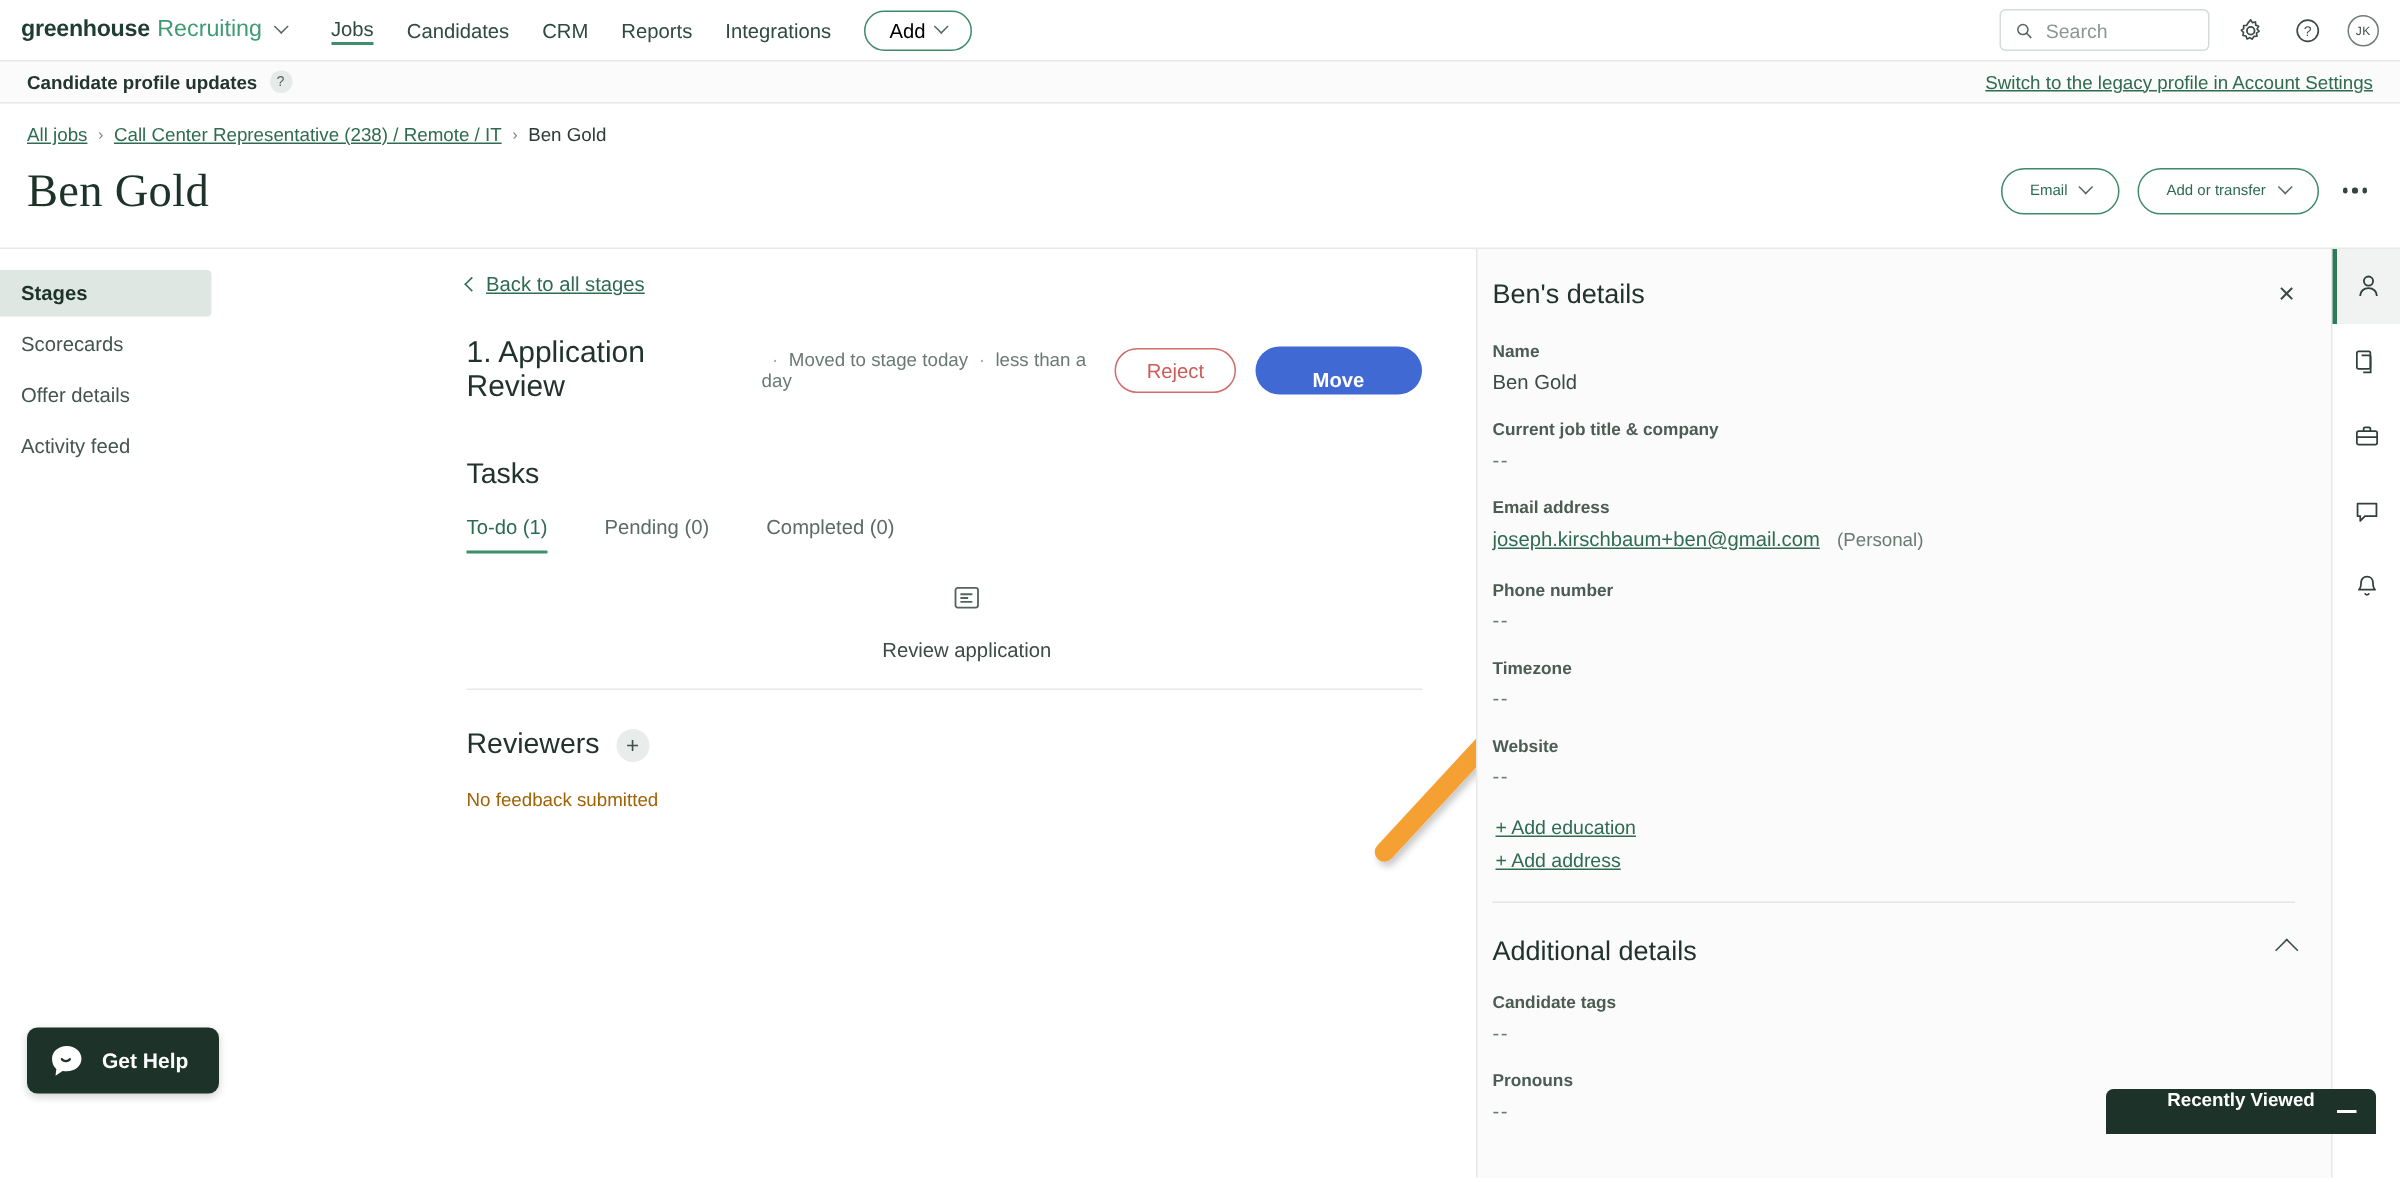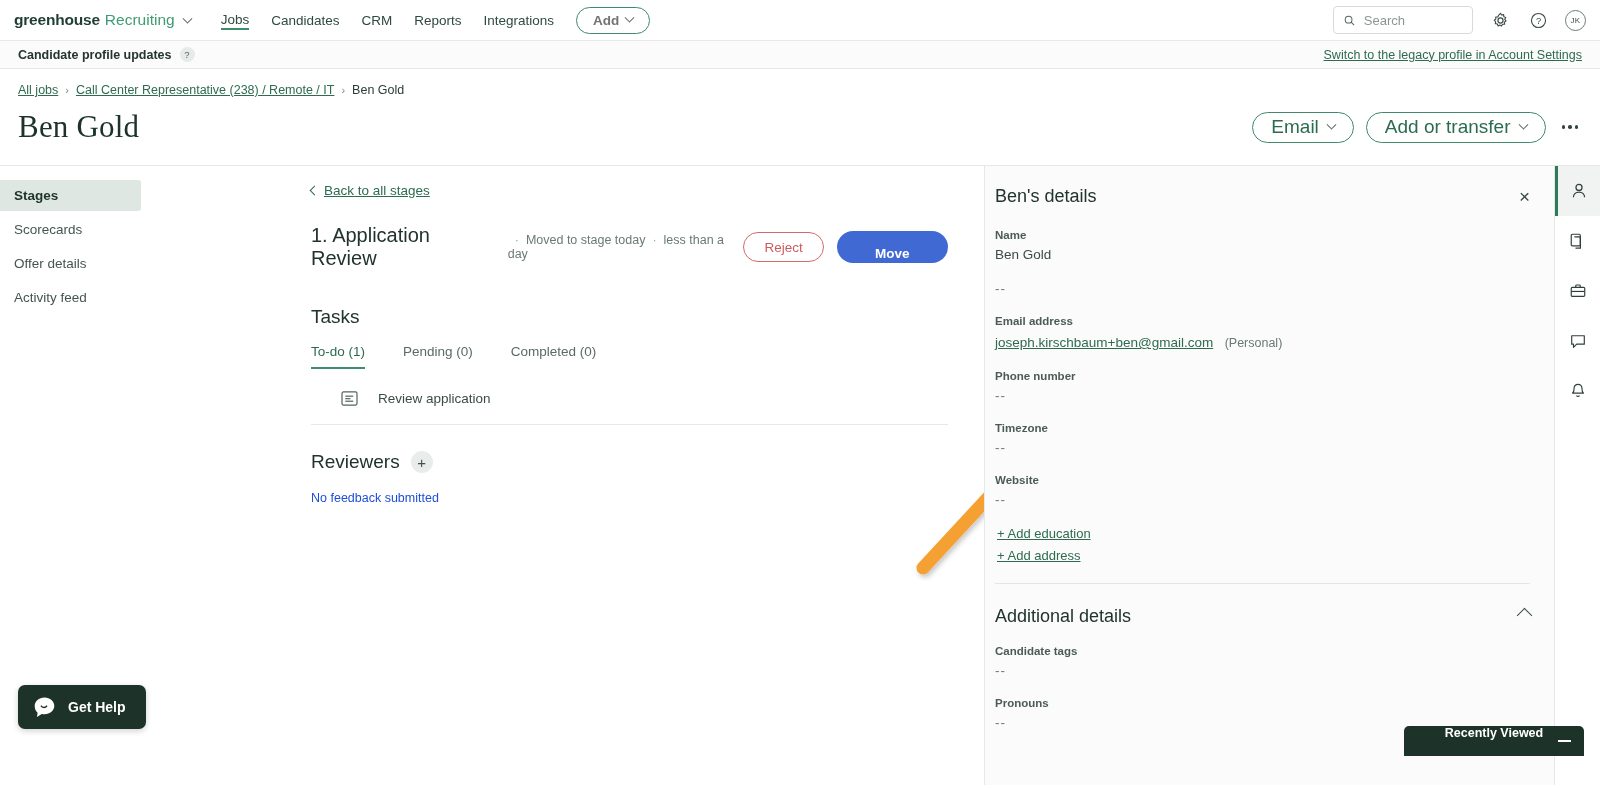--- a/index.html
+++ b/index.html
@@ -23,22 +23,22 @@
   .brand-green { font-size: 15.5px; font-weight: 700; color: #1f3d32; letter-spacing: -0.2px; }
   .brand-sub { font-size: 15.5px; color: #3f9b72; font-weight: 400; }
   .caret { display: inline-block; width: 9px; height: 9px; border-right: 1.6px solid #5b6b64;
            border-bottom: 1.6px solid #5b6b64; transform: rotate(45deg) translate(-2px,-2px); }
   .caret.sm { width: 7px; height: 7px; border-width: 1.4px; }
   .navlinks { display: flex; align-items: center; gap: 22px; }
   .navlink { font-size: 13.5px; color: #2f4a40; cursor: pointer; padding: 2px 0; white-space: nowrap; }
   .navlink.active { border-bottom: 2px solid #3c8f6a; padding-bottom: 1px; }
   .add-btn {
     margin-left: 22px; display: flex; align-items: center; gap: 7px;
-    border: 1px solid #3f8a68; color: #737373; background: #fff;
-    border-radius: 18px; padding: 5px 16px; font-size: 13.5px; cursor: pointer; font-weight: bold;
+    border: 1px solid #3f8a68; color: #000000; background: #fff;
+    border-radius: 18px; padding: 5px 16px; font-size: 13.5px; cursor: pointer;
   }
   .topnav-right { margin-left: auto; display: flex; align-items: center; gap: 16px; }
   .search-box {
     display: flex; align-items: center; gap: 9px;
     border: 1px solid #d5dbd8; border-radius: 4px;
     height: 28px; width: 140px; padding: 0 10px; background: #fff;
   }
   .search-box input {
     border: 0; outline: 0; font-size: 13px; color: #4a5a53; width: 100%;
     font-family: "Liberation Sans", sans-serif; background: transparent;
@@ -75,21 +75,21 @@
 
   .titlerow { display: flex; align-items: center; padding: 12px 18px 20px; }
   .page-title {
     font-family: "Liberation Serif", serif;
     font-size: 31px; color: #1d3329; font-weight: 400; letter-spacing: 0.2px;
   }
   .title-actions { margin-left: auto; display: flex; align-items: center; gap: 12px; }
   .pill-btn {
     display: flex; align-items: center; gap: 9px;
     border: 1px solid #3f8a68; color: #2b6b4f; background: #fff;
-    border-radius: 20px; height: 31px; padding: 0 18px; font-size: 19px; cursor: pointer;
+    border-radius: 20px; height: 31px; padding: 0 18px; font-size: 10px; cursor: pointer;
   }
   .kebab { display: flex; gap: 3px; padding: 6px 4px; cursor: pointer; }
   .kebab i { width: 3.5px; height: 3.5px; border-radius: 50%; background: #35453e; display: block; }
 
   
   .body { display: flex; border-top: 1px solid #e6e9e8; height: 620px; }
 
   .leftnav { width: 141px; padding-top: 14px; background: #fff; flex: 0 0 141px; }
   .leftnav-item {
     font-size: 13.5px; color: #45554e; padding: 8px 14px; cursor: pointer; margin: 0 0 3px 0;
@@ -116,31 +116,31 @@
     border: 0; background: #4169d4; color: #fff; border-radius: 20px;
     height: 32px; padding: 15px 20px; font-size: 13.5px; font-weight: 700; cursor: pointer;
   }
 
   .section-title { font-size: 19px; color: #22332c; margin: 36px 0 0 170px; font-weight: 400; }
   .tabs { display: flex; gap: 38px; margin: 16px 0 0 170px; }
   .tab { font-size: 13.5px; color: #5b6b64; padding-bottom: 8px; cursor: pointer; }
   .tab.active { color: #2c6b50; border-bottom: 2px solid #3c8f6a; }
   .task-row {
     display: flex; align-items: center; gap: 20px; margin: 14px 0 0 170px;
-    padding: 8px 0 18px 30px; border-bottom: 1px solid #e6e9e8; margin-right: 36px;
+    padding: 8px 0 18px 30px; border-bottom: 1px solid #e6e9e8; margin-right: 36px; flex-direction: column;
   }
   .task-label { font-size: 13.5px; color: #3c4c45; }
 
   .reviewers-row { display: flex; align-items: center; gap: 11px; margin: 26px 0 0 170px; }
   .plus-circle {
     width: 22px; height: 22px; border-radius: 50%; background: #e8ecea;
     display: flex; align-items: center; justify-content: center;
     font-size: 15px; color: #40504a; cursor: pointer; line-height: 1;
   }
-  .no-feedback { font-size: 12.5px; color: #1d4ed8; margin: 18px 0 0 170px; }
+  .no-feedback { font-size: 12.5px; color: #a16207; margin: 18px 0 0 170px; }
 
   
   .arrow-anno { position: absolute; left: 760px; top: 255px; pointer-events: none; }
 
   
   .rightpanel {
     width: 570px; flex: 0 0 570px; background: #fafbfa;
     border-left: 1px solid #e6e9e8; padding: 20px 0 0 0; position: relative;
     overflow: hidden;
   }
@@ -339,20 +339,21 @@
         <span class="rp-close">×</span>
       </div>
       <div class="rp-body">
 
         <div class="field">
           <div class="field-label">Name</div>
           <div class="field-value">Ben Gold</div>
         </div>
 
         <div class="field">
+          <div class="field-label">Current job title &amp; company</div>
           <div class="field-value muted">--</div>
         </div>
 
         <div class="field">
           <div class="field-label">Email address</div>
           <div>
             <span class="email-link">joseph.kirschbaum+ben@gmail.com</span>
             <span class="email-kind">(Personal)</span>
           </div>
         </div>

